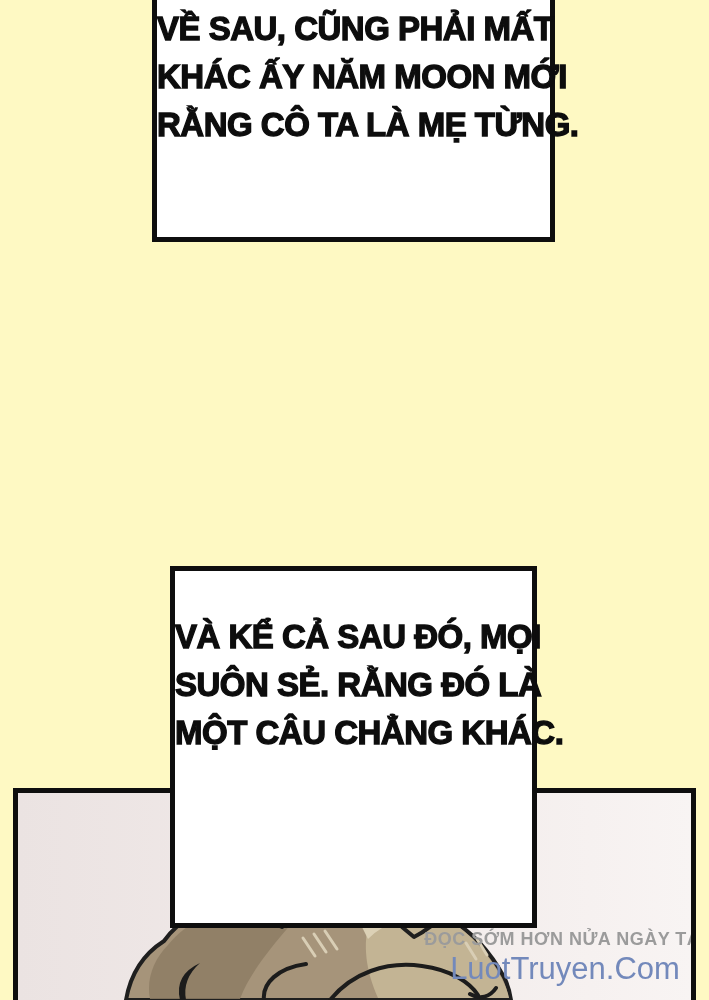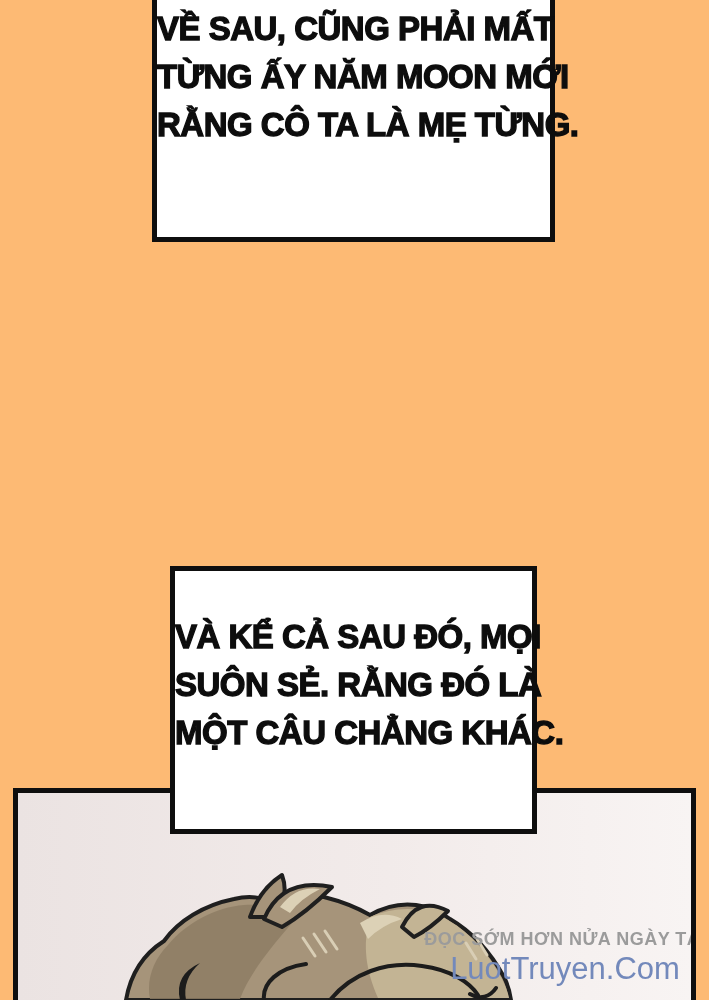--- a/index.html
+++ b/index.html
@@ -1,41 +1,41 @@
 <!DOCTYPE html>
 <html><head>
 <meta charset="utf-8">
 <style>
   html,body{margin:0;padding:0;background:#ffffff;}
   .page{
     position:relative;
     width:709px;height:1000px;
     overflow:hidden;
-    background:#fdba74;
+    background:#fef9c3;
     font-family:"Liberation Sans", sans-serif;
   }
   
   .nbox{
     position:absolute;
     box-sizing:border-box;
     background:#ffffff;
     border:5px solid #0e0e0e;
     text-align:center;
   }
   .nbox .nline{
     font-weight:700;
     font-size:33px;
     line-height:48px;
     letter-spacing:-0.5px;
     color:#0d0d0d;
     -webkit-text-stroke:1.3px #0d0d0d;
     white-space:nowrap;
   }
   .nbox1{ left:152px; top:-46px; width:403px; height:288px; padding-top:46px; }
-  .nbox2{ left:170px; top:566px; width:367px; height:268px; padding-top:42px; z-index:3; }
+  .nbox2{ left:170px; top:566px; width:367px; height:362px; padding-top:42px; z-index:3; }
   
   .panel{
     position:absolute;
     left:13px; top:788px;
     width:683px; height:212px;
     box-sizing:border-box;
     border:5px solid #0e0e0e;
     border-bottom:none;
     background:linear-gradient(90deg,#ebe3e2 0%,#f2ebea 55%,#f8f4f3 100%);
     overflow:hidden;
@@ -64,21 +64,21 @@
     white-space:nowrap;
   }
 </style>
 </head>
 <body>
 
 <div class="page">
 
   <div class="nbox nbox1">
     <div class="nline">VỀ SAU, CŨNG PHẢI MẤT</div>
-    <div class="nline">TỪNG ẤY NĂM MOON MỚI</div>
+    <div class="nline">KHÁC ẤY NĂM MOON MỚI</div>
     <div class="nline">RẰNG CÔ TA LÀ MẸ TỪNG.</div>
   </div>
 
   <div class="nbox nbox2">
     <div class="nline">VÀ KỂ CẢ SAU ĐÓ, MỌI</div>
     <div class="nline">SUÔN SẺ. RẰNG ĐÓ LÀ</div>
     <div class="nline">MỘT CÂU CHẲNG KHÁC.</div>
   </div>
 
   <div class="panel">

